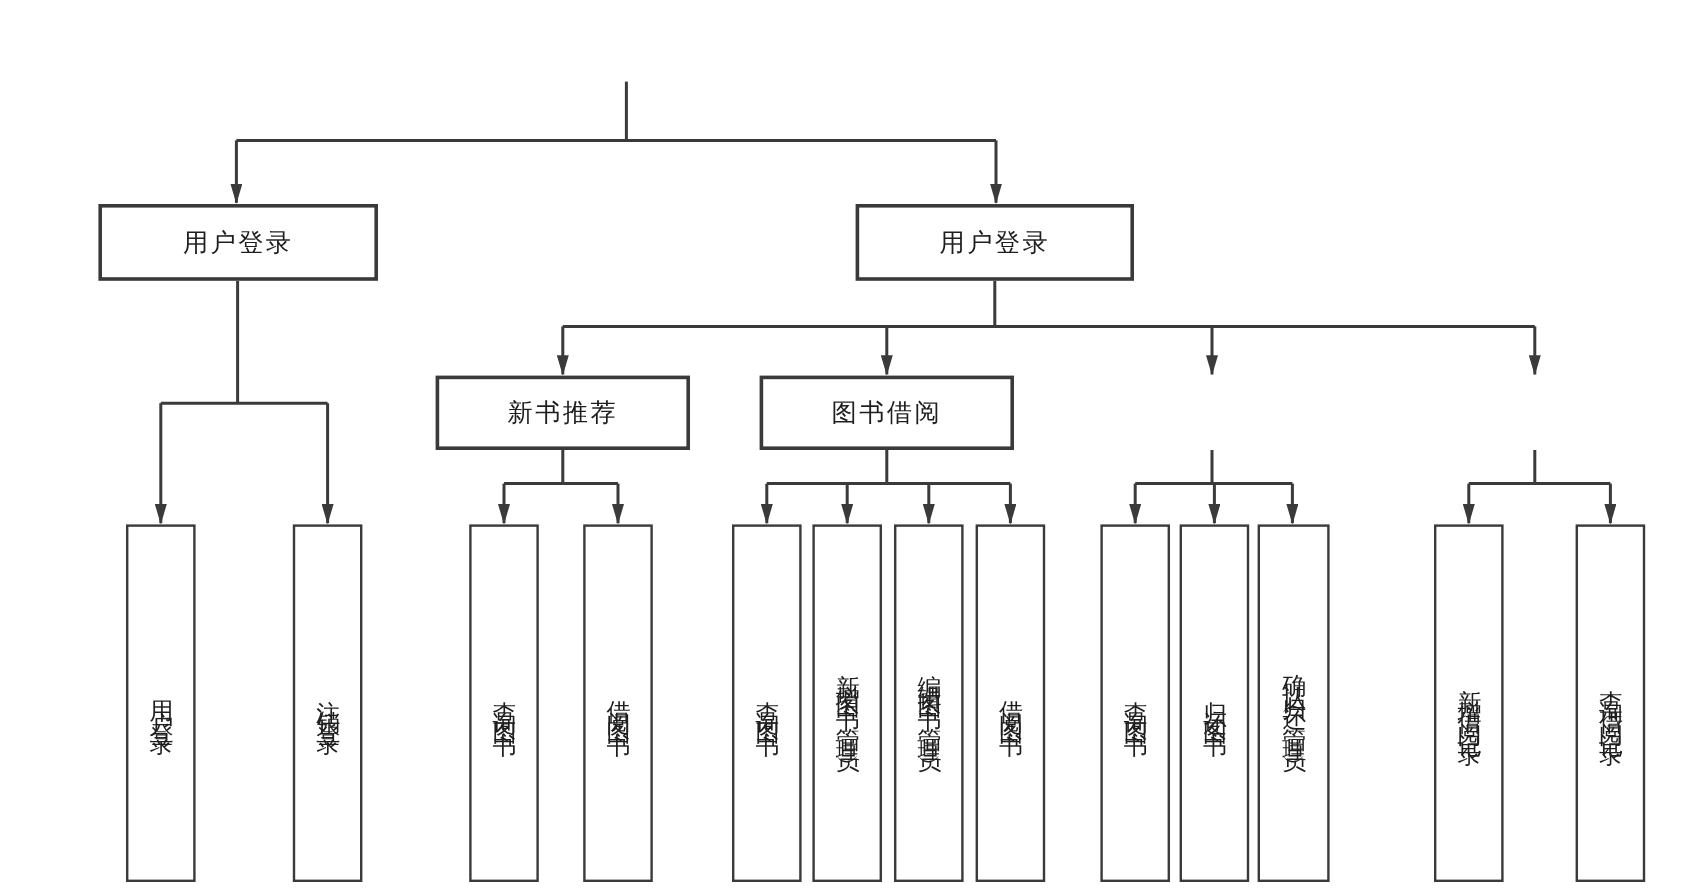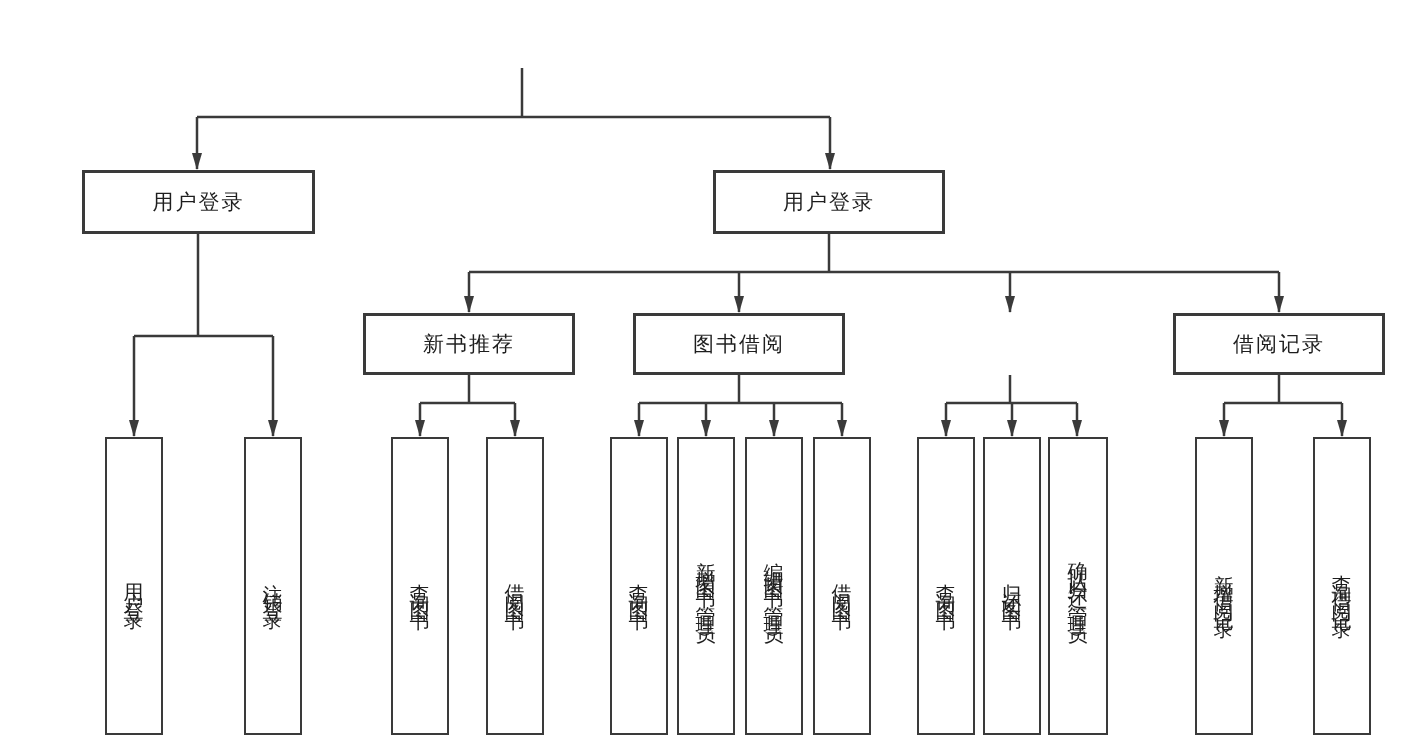--- a/index.html
+++ b/index.html
@@ -94,21 +94,20 @@
     <line x1="1224" y1="403" x2="1224" y2="436" marker-end="url(#arr)"></line>
     <line x1="1342" y1="403" x2="1342" y2="436" marker-end="url(#arr)"></line>
   </svg>
 
 
   <div class="node h" style="left:82px;top:170px;width:233px;height:64px">用户登录</div>
   <div class="node h" style="left:713px;top:170px;width:232px;height:64px">用户登录</div>
 
   <div class="node h" style="left:363px;top:313px;width:212px;height:62px">新书推荐</div>
   <div class="node h" style="left:633px;top:313px;width:212px;height:62px">图书借阅</div>
-  <div class="node h" style="left:1173px;top:313px;width:212px;height:62px">借阅记录</div>
 
   <div class="node v" style="left:105px;top:437px;width:58px;height:298px">用户登录</div>
   <div class="node v" style="left:244px;top:437px;width:58px;height:298px">注销登录</div>
 
   <div class="node v" style="left:391px;top:437px;width:58px;height:298px">查询图书</div>
   <div class="node v" style="left:486px;top:437px;width:58px;height:298px">借阅图书</div>
 
   <div class="node v" style="left:610px;top:437px;width:58px;height:298px">查询图书</div>
   <div class="node v" style="left:677px;top:437px;width:58px;height:298px">新增图书（管理员）</div>
   <div class="node v" style="left:745px;top:437px;width:58px;height:298px">编辑图书（管理员）</div>

